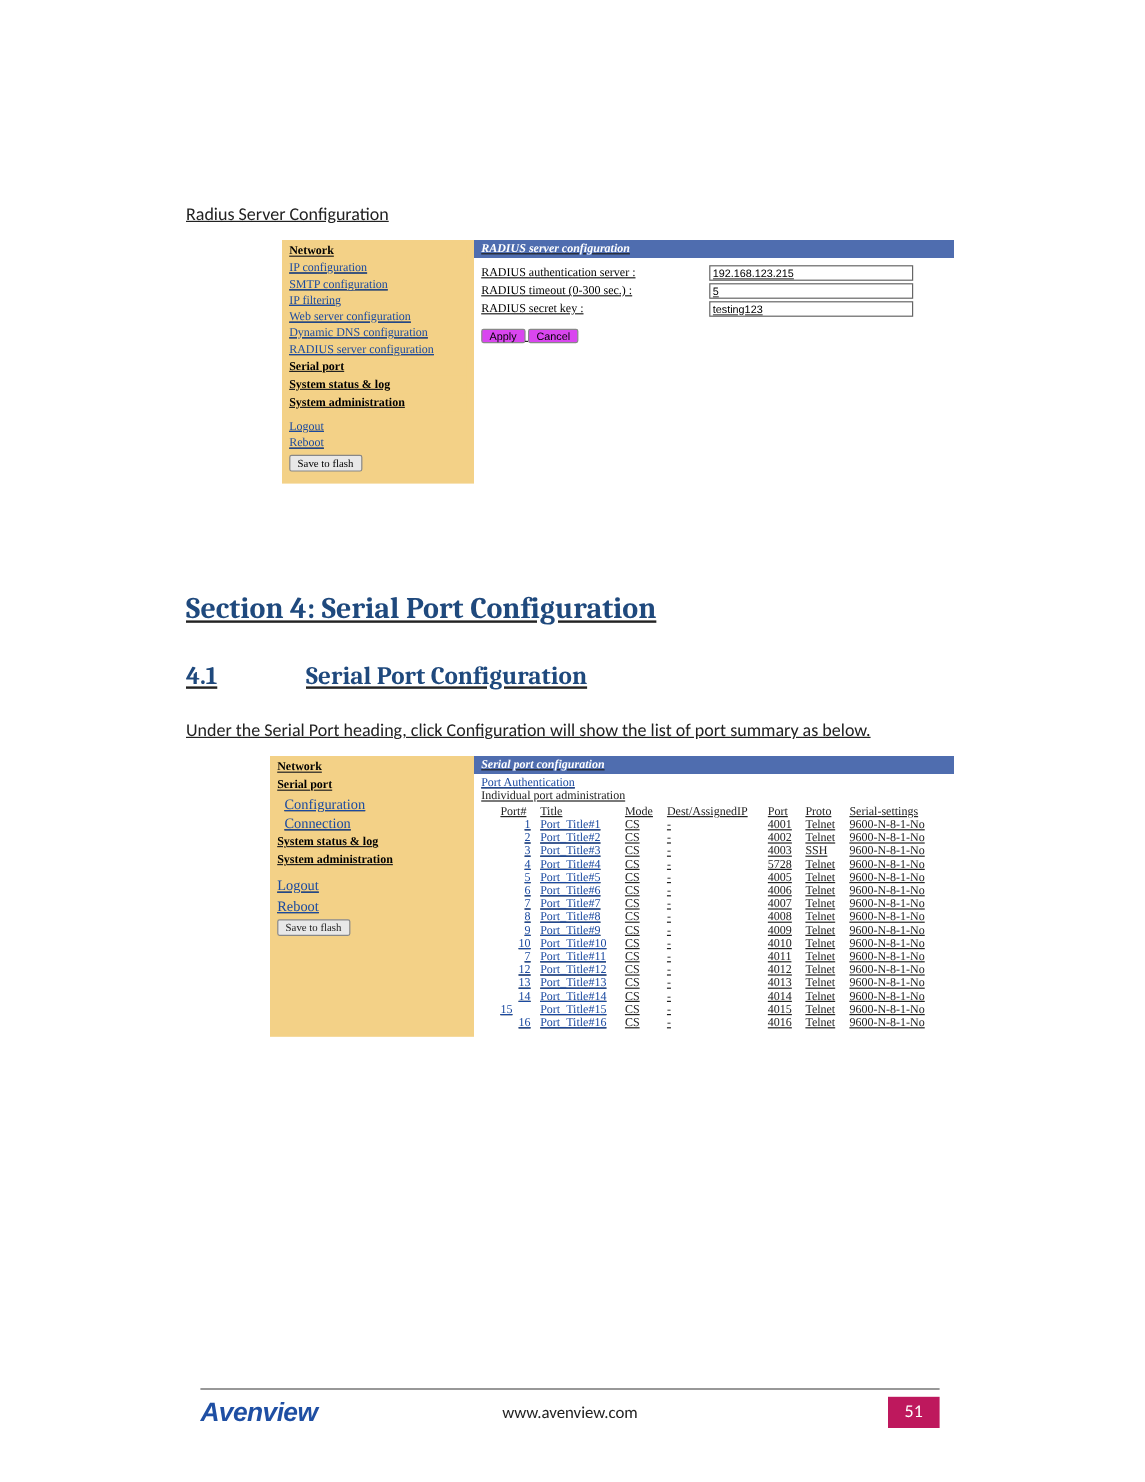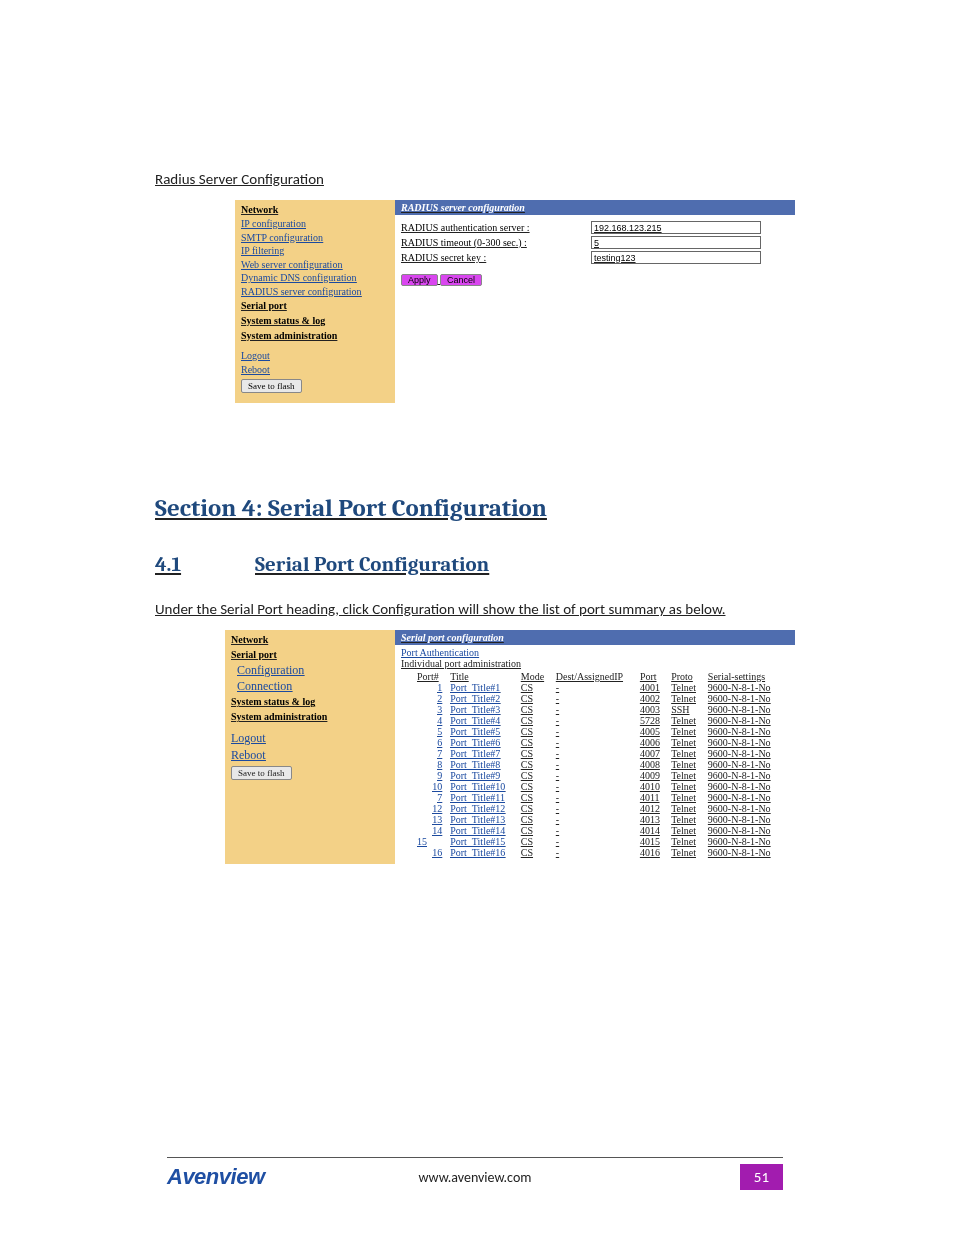--- a/index.html
+++ b/index.html
@@ -225,21 +225,21 @@
   }
   .brand {
     font-family: "Verdana", sans-serif;
     font-style: italic;
     font-weight: 700;
     font-size: 22px;
     color: #1f4fa3;
     letter-spacing: -0.5px;
   }
   .pagenum {
-    background: #a21caf;
+    background: #be185d;
     color: #fff;
     padding: 4px 14px;
     font-size: 15px;
   }
   .center-url {
     position: absolute;
     left: 0; right: 0;
     text-align: center;
   }
 </style>

